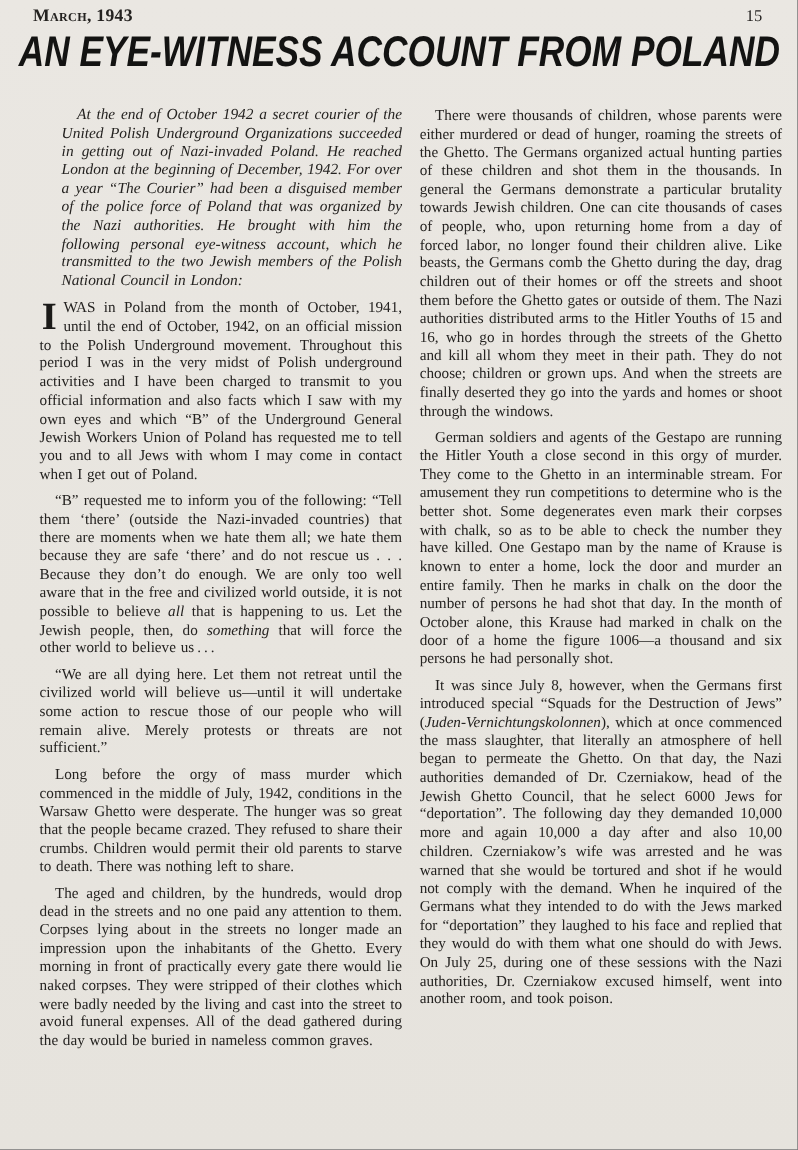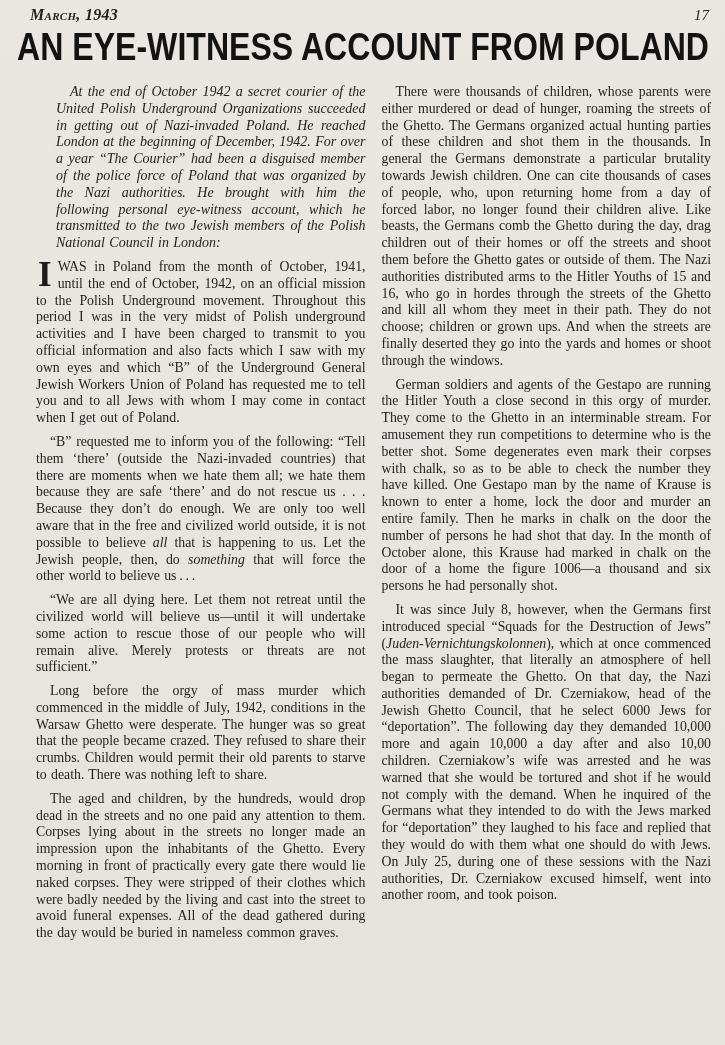--- a/index.html
+++ b/index.html
@@ -11,34 +11,34 @@
     background: linear-gradient(180deg, #eae7e2 0%, #e8e5df 55%, #e6e3dd 100%);
     overflow: hidden;
     box-sizing: border-box;
     color: #242220;
     font-family: "Liberation Serif", serif;
   }
   .masthead {
     display: flex;
     justify-content: space-between;
     align-items: baseline;
-    padding: 6px 16px 0 30px;
-    font-style: italic;
+    padding: 6px 32px 0 30px;
   }
   .pub-date {
     font-variant: small-caps;
     font-size: 16px;
     letter-spacing: 0.3px;
     font-weight: 600;
   }
   .page-num { font-size: 15px; }
   .title-wrap {
     width: 700px;
-    margin: 2px auto 0;
+    margin: 2px auto 12px;
     text-align: center;
+    font-style: italic;
   }
   .title-text {
     font-family: "Liberation Sans", sans-serif;
     font-weight: bold;
     fill: #131312;
   }
   .columns {
     display: flex;
     gap: 16px;
     padding: 10px 14px 0 36px;
@@ -68,21 +68,21 @@
   }
   .col p em { font-style: italic; }
 </style>
 </head>
 <body>
 
 <div class="page">
 
   <div class="masthead">
     <span class="pub-date">March, 1943</span>
-    <span class="page-num">17</span>
+    <span class="page-num">15</span>
   </div>
 
   <div class="title-wrap">
     <svg width="700" height="44">
       <text class="title-text" x="350" y="34" text-anchor="middle" font-size="39" textLength="692" lengthAdjust="spacingAndGlyphs">AN EYE-WITNESS ACCOUNT FROM POLAND</text>
     </svg>
   </div>
 
   <div class="columns">
 

